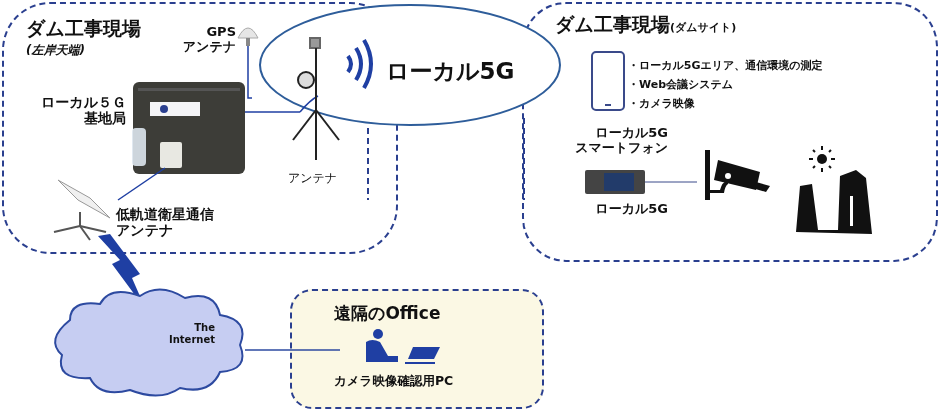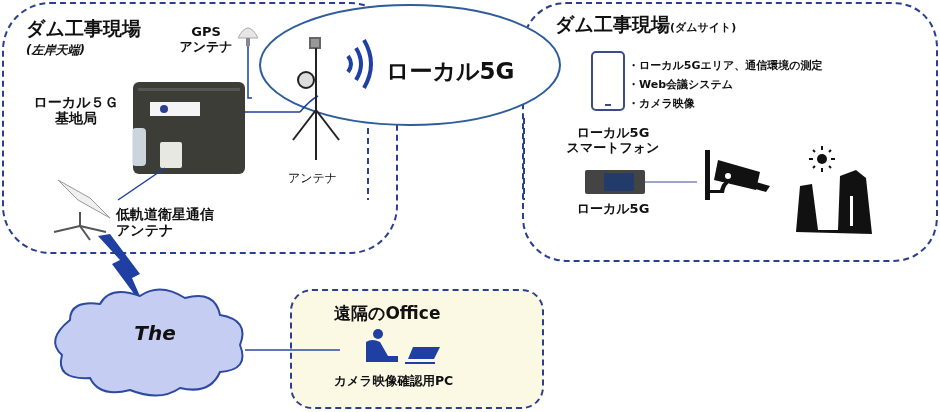--- a/index.html
+++ b/index.html
@@ -1,21 +1,21 @@
 <!DOCTYPE html>
 <html><head>
 <meta charset="utf-8">
 <style>
   html, body { margin:0; padding:0; background:#ffffff; }
   body { width:940px; height:412px; position:relative; overflow:hidden;
          font-family:"DejaVu Sans","Liberation Sans",sans-serif; color:#111; }
   .zone { position:absolute; border:2px dashed #2a3f8f; border-radius:40px; }
   svg { position:absolute; left:0; top:0; }
   .t { position:absolute; font-weight:bold; white-space:nowrap; line-height:1.15; }
-  .c { text-align:center; }
+  .c { text-align:right; }
 </style>
 </head>
 <body>
 
 <div class="zone" style="left:2px; top:2px; width:392px; height:248px; border-radius:48px;"></div>
 <div class="zone" style="left:522px; top:2px; width:412px; height:256px; border-radius:44px;"></div>
 <div class="zone" style="left:290px; top:289px; width:250px; height:116px; border-radius:22px; background:#fbf8e4;"></div>
 
 <svg width="940" height="412" viewBox="0 0 940 412">
 
@@ -143,18 +143,19 @@
   <div>・カメラ映像</div>
 </div>
 <div class="t c" style="left:558px; top:126px; font-size:13px; width:110px;">
   <div>ローカル5G</div>
   <div>スマートフォン</div>
 </div>
 <div class="t c" style="left:558px; top:202px; font-size:13px; width:110px;">
   <div>ローカル5G</div>
 </div>
 
-<div class="t c" style="left:95px; top:322px; font-size:20px; width:120px;font-style:italic;">
+<div class="t c" style="left:95px; top:322px; font-size:10px; width:120px;">
   <div>The</div>
+  <div>Internet</div>
 </div>
 
 <div class="t" style="left:334px; top:304px; font-size:17px;">遠隔のOffice</div>
 <div class="t" style="left:334px; top:374px; font-size:12.5px;">カメラ映像確認用PC</div>
 
 </body></html>

